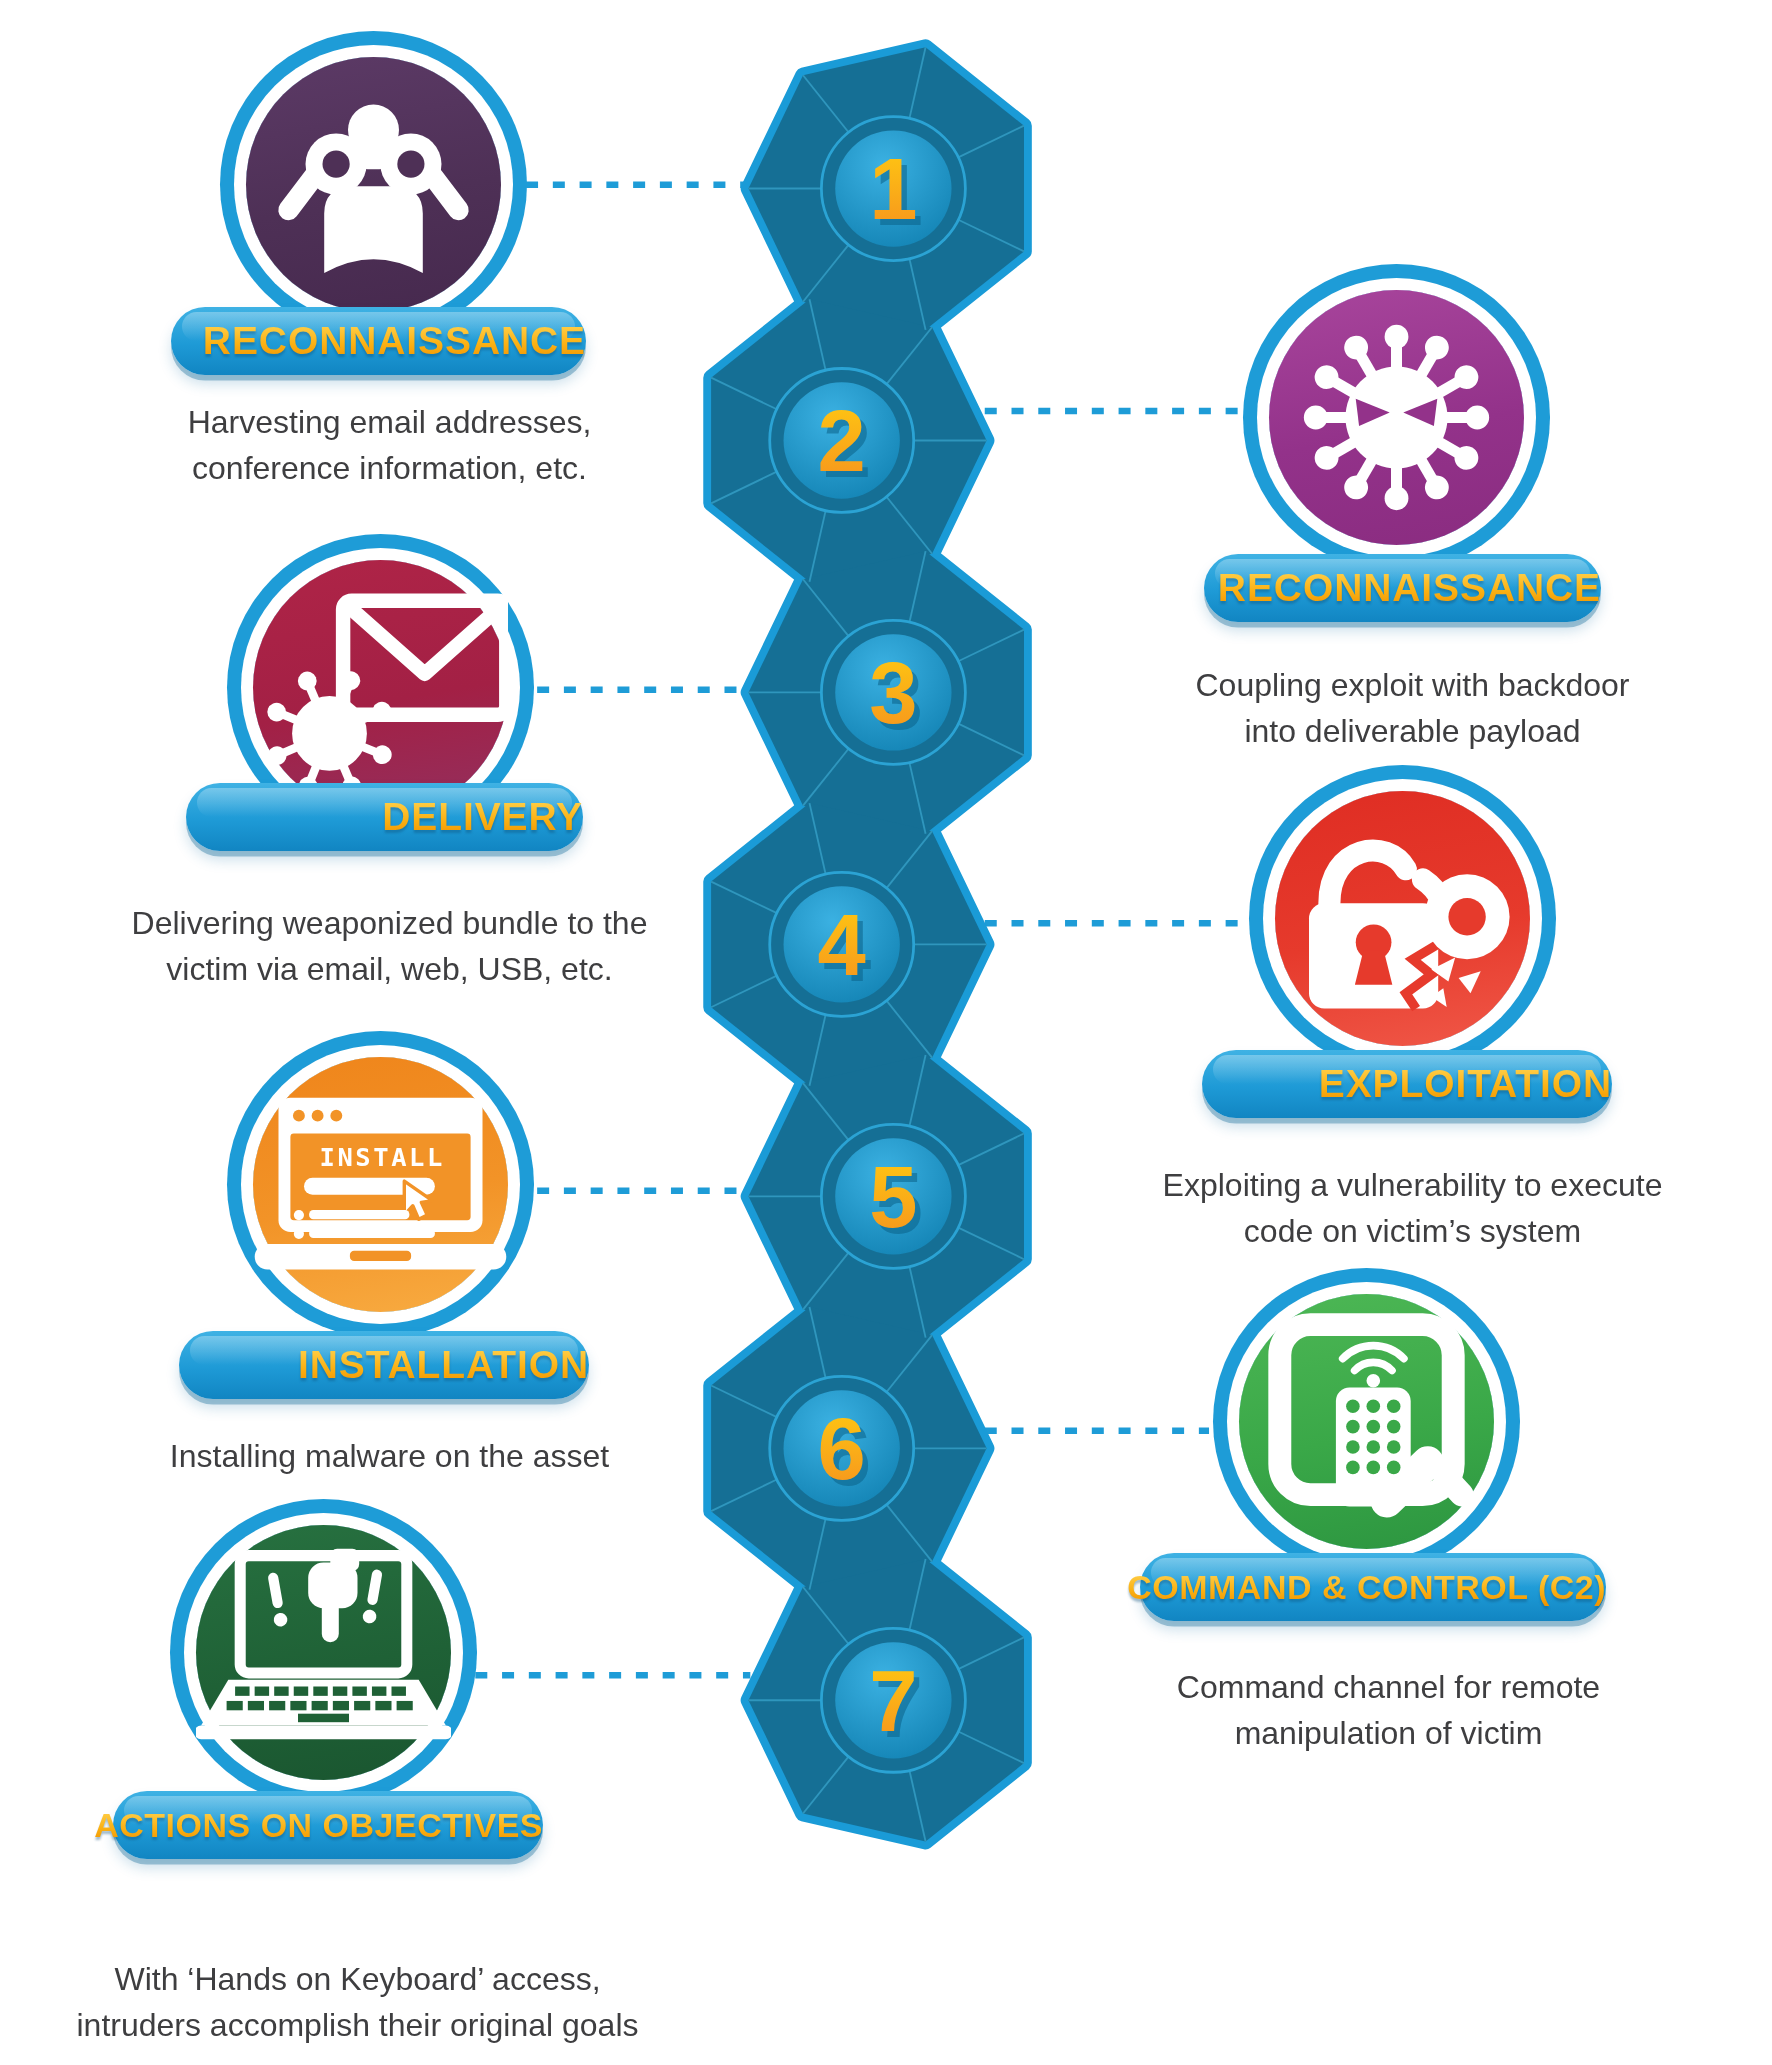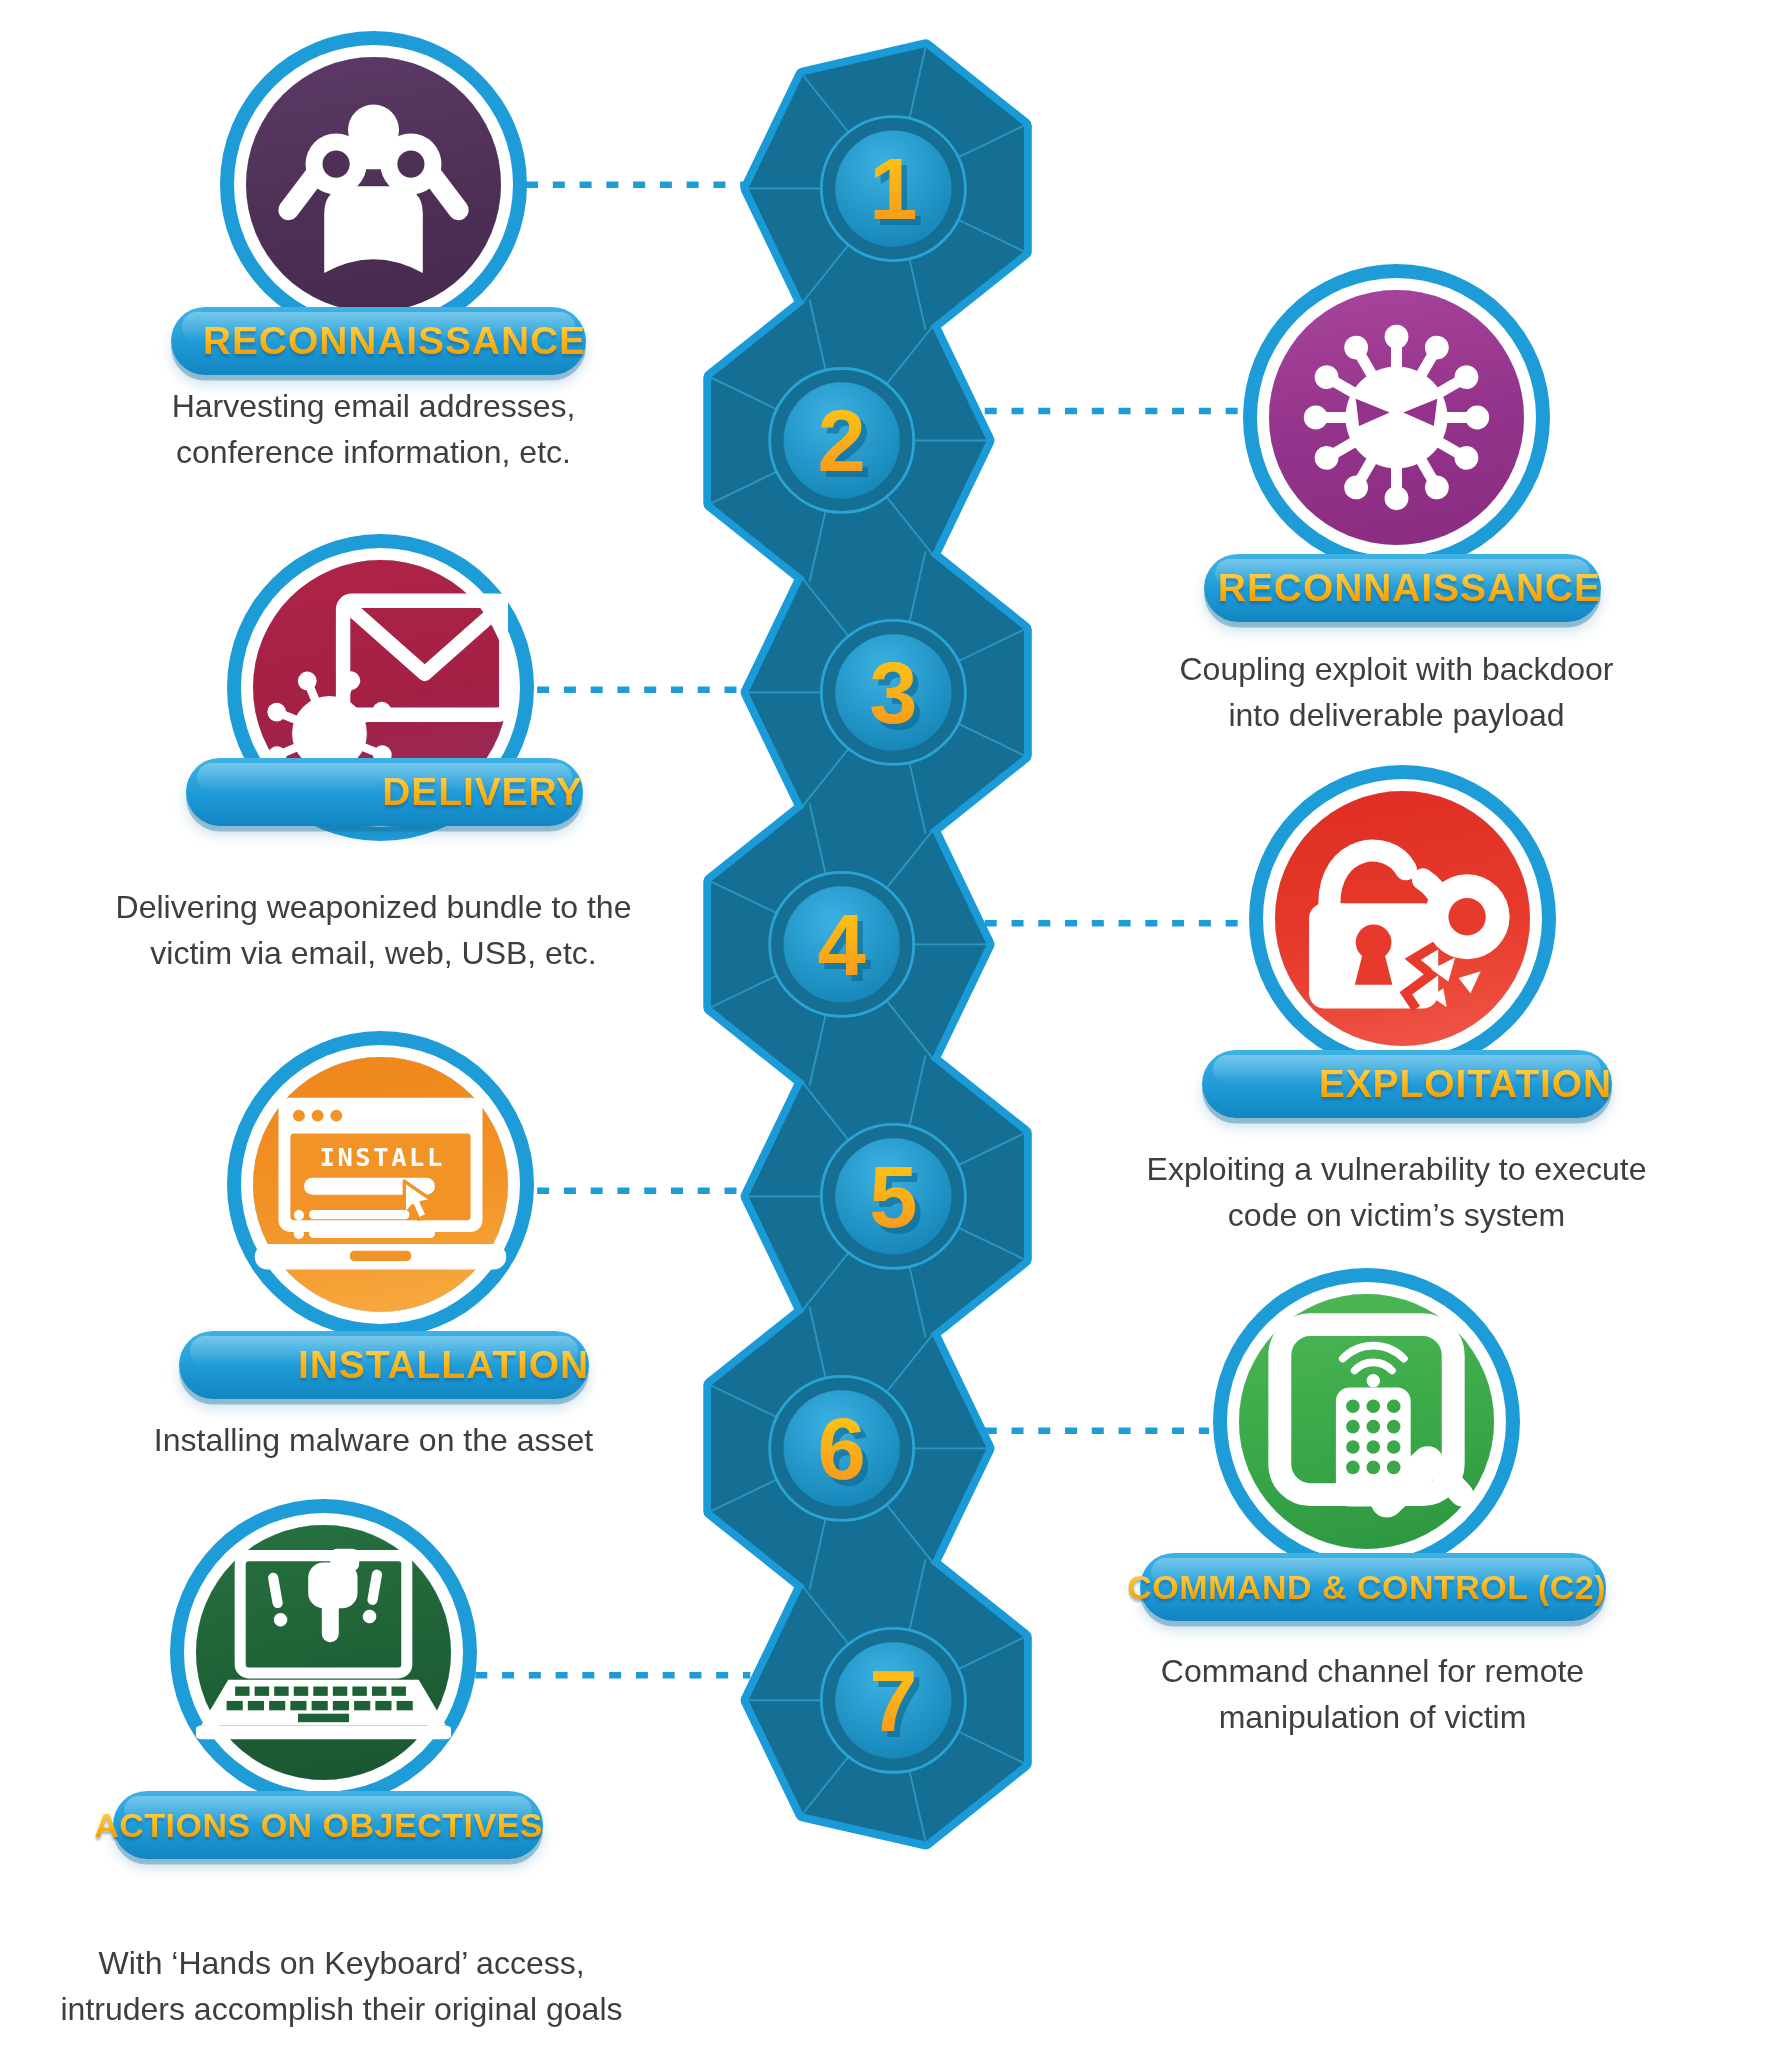--- a/index.html
+++ b/index.html
@@ -14,25 +14,25 @@
   .pill{position:absolute;height:68px;border-radius:37px;z-index:3;
         background:linear-gradient(180deg,#3FB2E4 0%,#1E9AD6 55%,#1185C2 100%);
         box-shadow:0 5.5px 0 rgba(13,104,150,.35),0 9.2px 13px rgba(30,120,170,.22);
         display:flex;align-items:center;justify-content:flex-end}
   .pill::before{content:"";position:absolute;left:11px;right:11px;top:4.6px;height:29.5px;
         border-radius:28px;background:linear-gradient(rgba(255,255,255,.30),rgba(255,255,255,0))}
   .pill-label{position:relative;font-weight:bold;font-size:39px;letter-spacing:0.9px;white-space:nowrap;
         background:linear-gradient(180deg,#FFD24F 8%,#FBB215 55%,#F09400 95%);
         -webkit-background-clip:text;background-clip:text;color:transparent;
         filter:drop-shadow(0 3.7px 0.9px rgba(12,80,120,.38))}
-  .desc{position:absolute;width:701px;margin:0;text-align:center;z-index:2;
+  .desc{position:absolute;width:701px;margin:16px;text-align:center;z-index:2;
         font-size:32px;line-height:46px;color:#3E3E40;white-space:pre-line}
   .s0 .circle{left:246px;top:57px}    .s0 .pill{left:171px;top:307px;width:415px}  .s0 .desc{left:23px;top:383px}
   .s1 .circle{left:1269px;top:290px}  .s1 .pill{left:1204px;top:554px;width:397px} .s1 .desc{left:1046px;top:646px}
-  .s2 .circle{left:253px;top:560px}   .s2 .pill{left:186px;top:758px;width:397px}  .s2 .desc{left:23px;top:884px}
+  .s2 .circle{left:253px;top:560px}   .s2 .pill{left:186px;top:783px;width:397px}  .s2 .desc{left:23px;top:884px}
   .s3 .circle{left:1275px;top:791px}  .s3 .pill{left:1202px;top:1050px;width:410px}.s3 .desc{left:1046px;top:1146px}
   .s4 .circle{left:253px;top:1057px}  .s4 .pill{left:179px;top:1331px;width:410px} .s4 .desc{left:23px;top:1417px}
   .s5 .circle{left:1239px;top:1294px} .s5 .pill{left:1140px;top:1553px;width:466px}.s5 .desc{left:1022px;top:1648px}
   .s6 .circle{left:196px;top:1525px}  .s6 .pill{left:113px;top:1791px;width:430px} .s6 .desc{left:-18.5px;top:1940px;width:720px}
   .s5 .pill-label,.s6 .pill-label{font-size:34px;letter-spacing:0.5px}
 </style>
 </head>
 <body>
 
 <svg id="chain-svg" width="1772" height="2066" viewBox="0 0 1920 2238">

